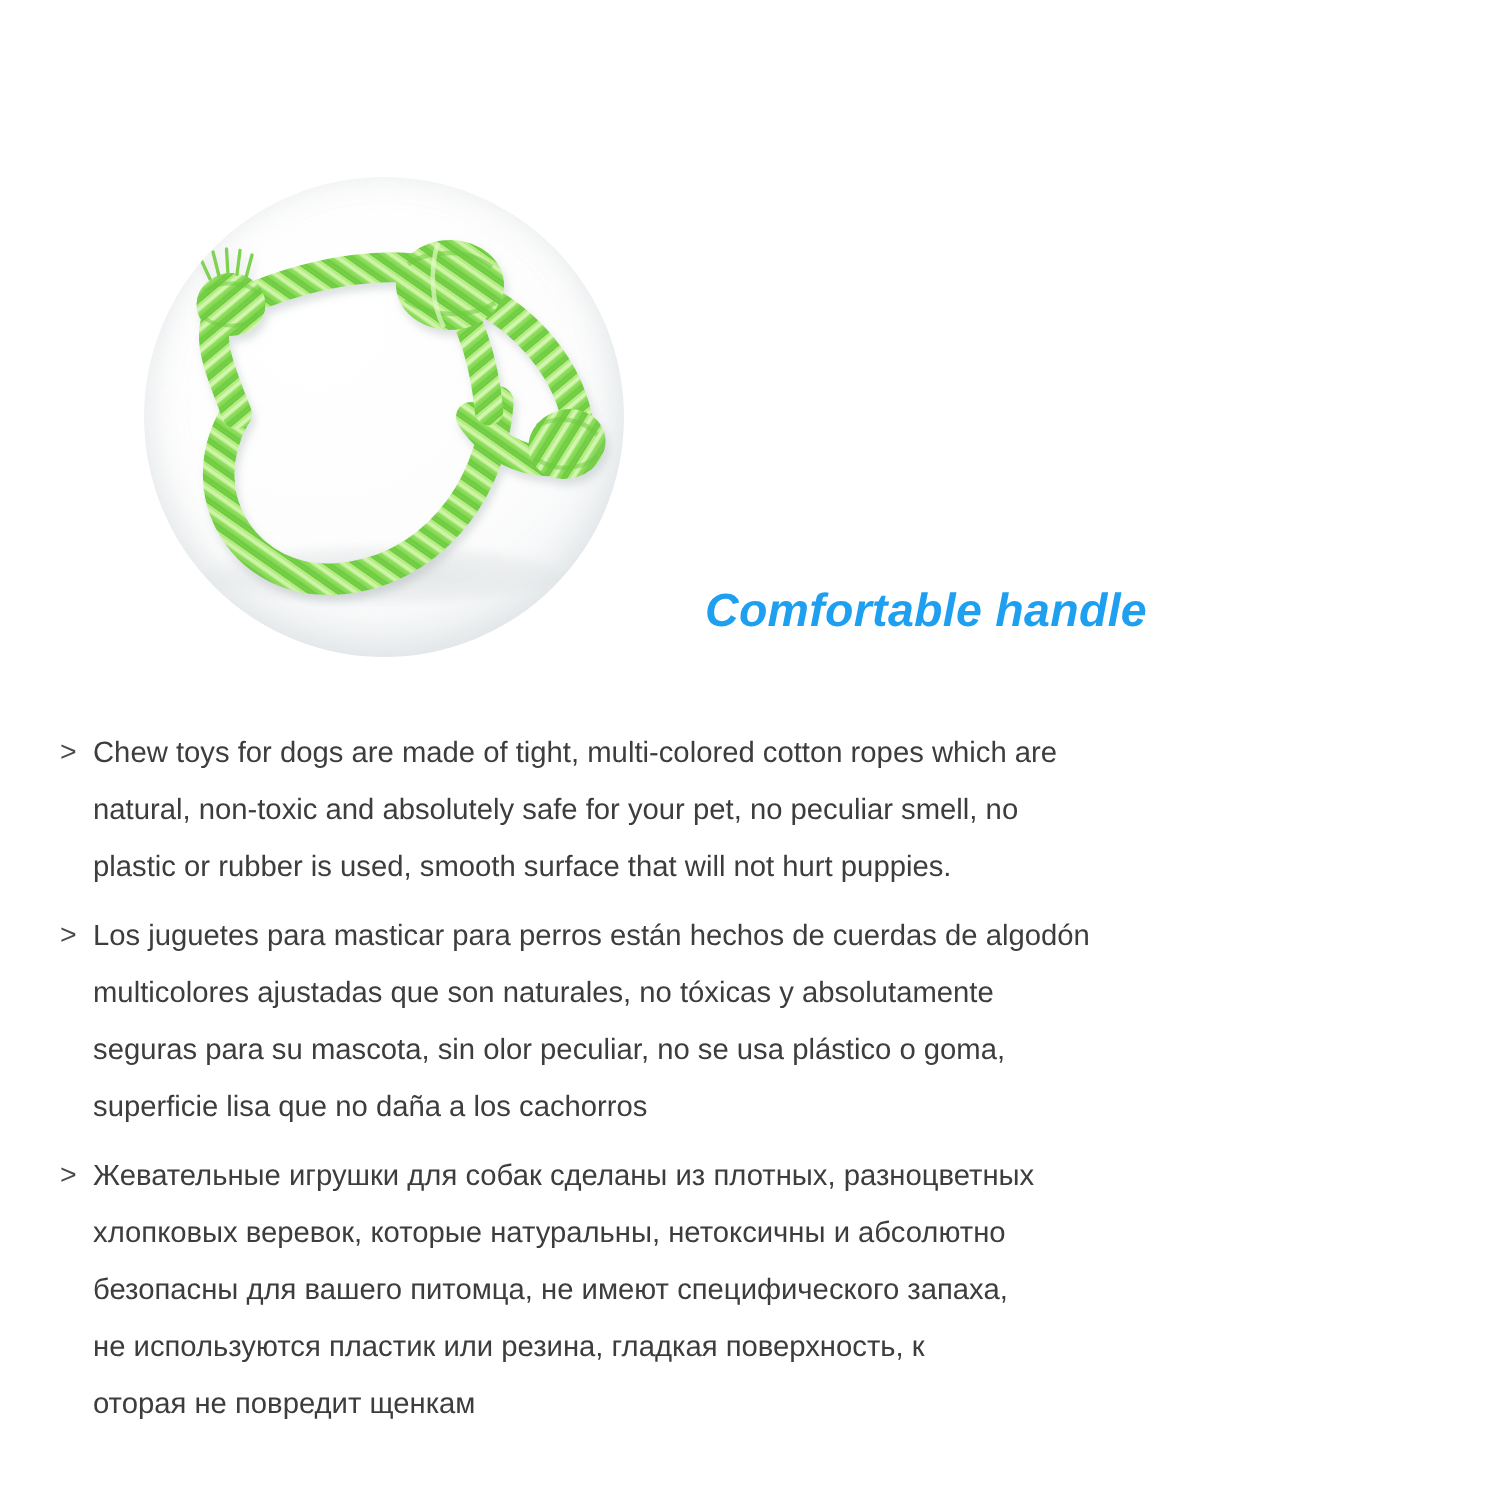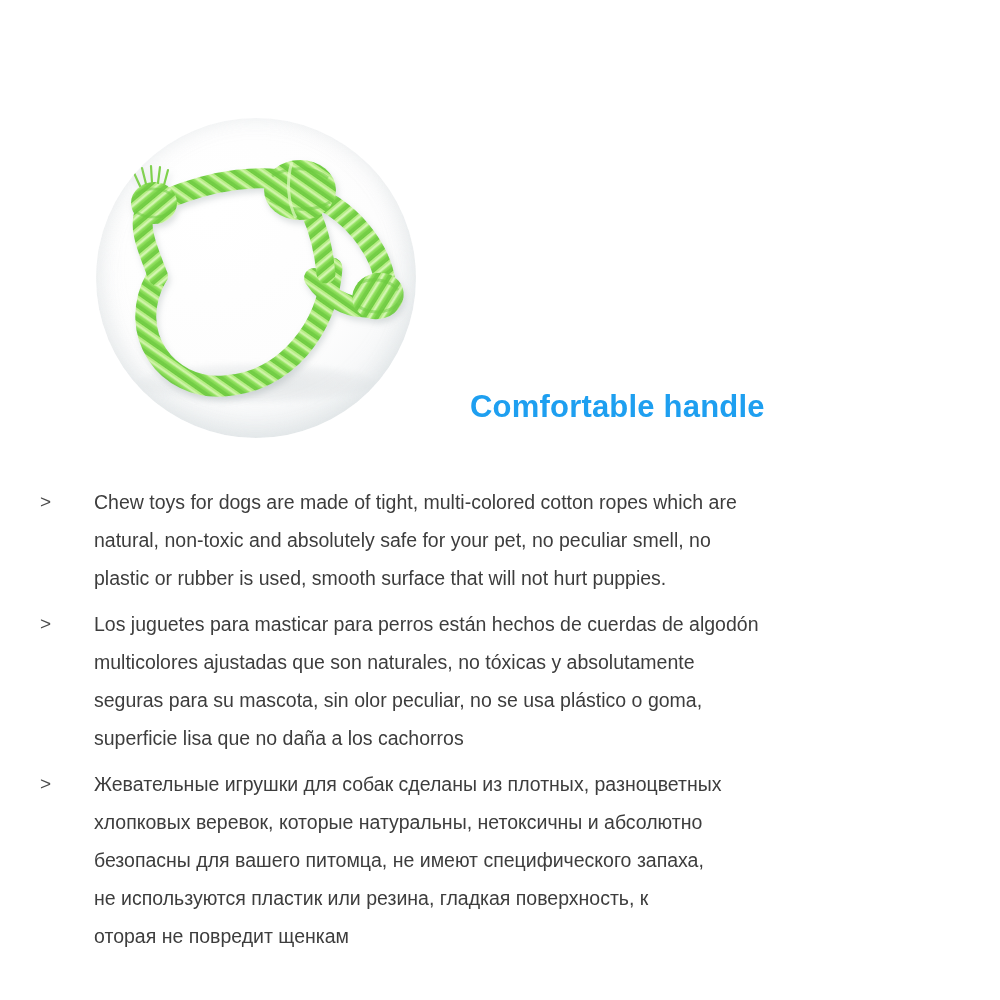--- a/index.html
+++ b/index.html
@@ -63,20 +63,21 @@
   
   #headline {
     position: absolute;
     left: 470px;
     top: 389px;
     font-size: 31px;
     font-weight: bold;
     color: #1e9ff0;
     letter-spacing: 0.2px;
     white-space: nowrap;
+    font-style: italic;
   }
 
   
   #bullets {
     position: absolute;
     left: 40px;
     top: 483px;
     width: 930px;
   }
   .bullet {
@@ -90,21 +91,20 @@
     font-size: 19px;
     line-height: 38px;
     color: #4a4a4a;
   }
   .bullet-text {
     flex: 1 1 auto;
     font-size: 19.5px;
     line-height: 38px;
     color: #3d3d3d;
     white-space: pre-line;
-    margin-left: 32px;
   }
 </style>
 </head>
 <body>
 
 <div id="product-figure">
   <div class="photo-circle">
 
     <div class="shadow-blob"></div>
 

